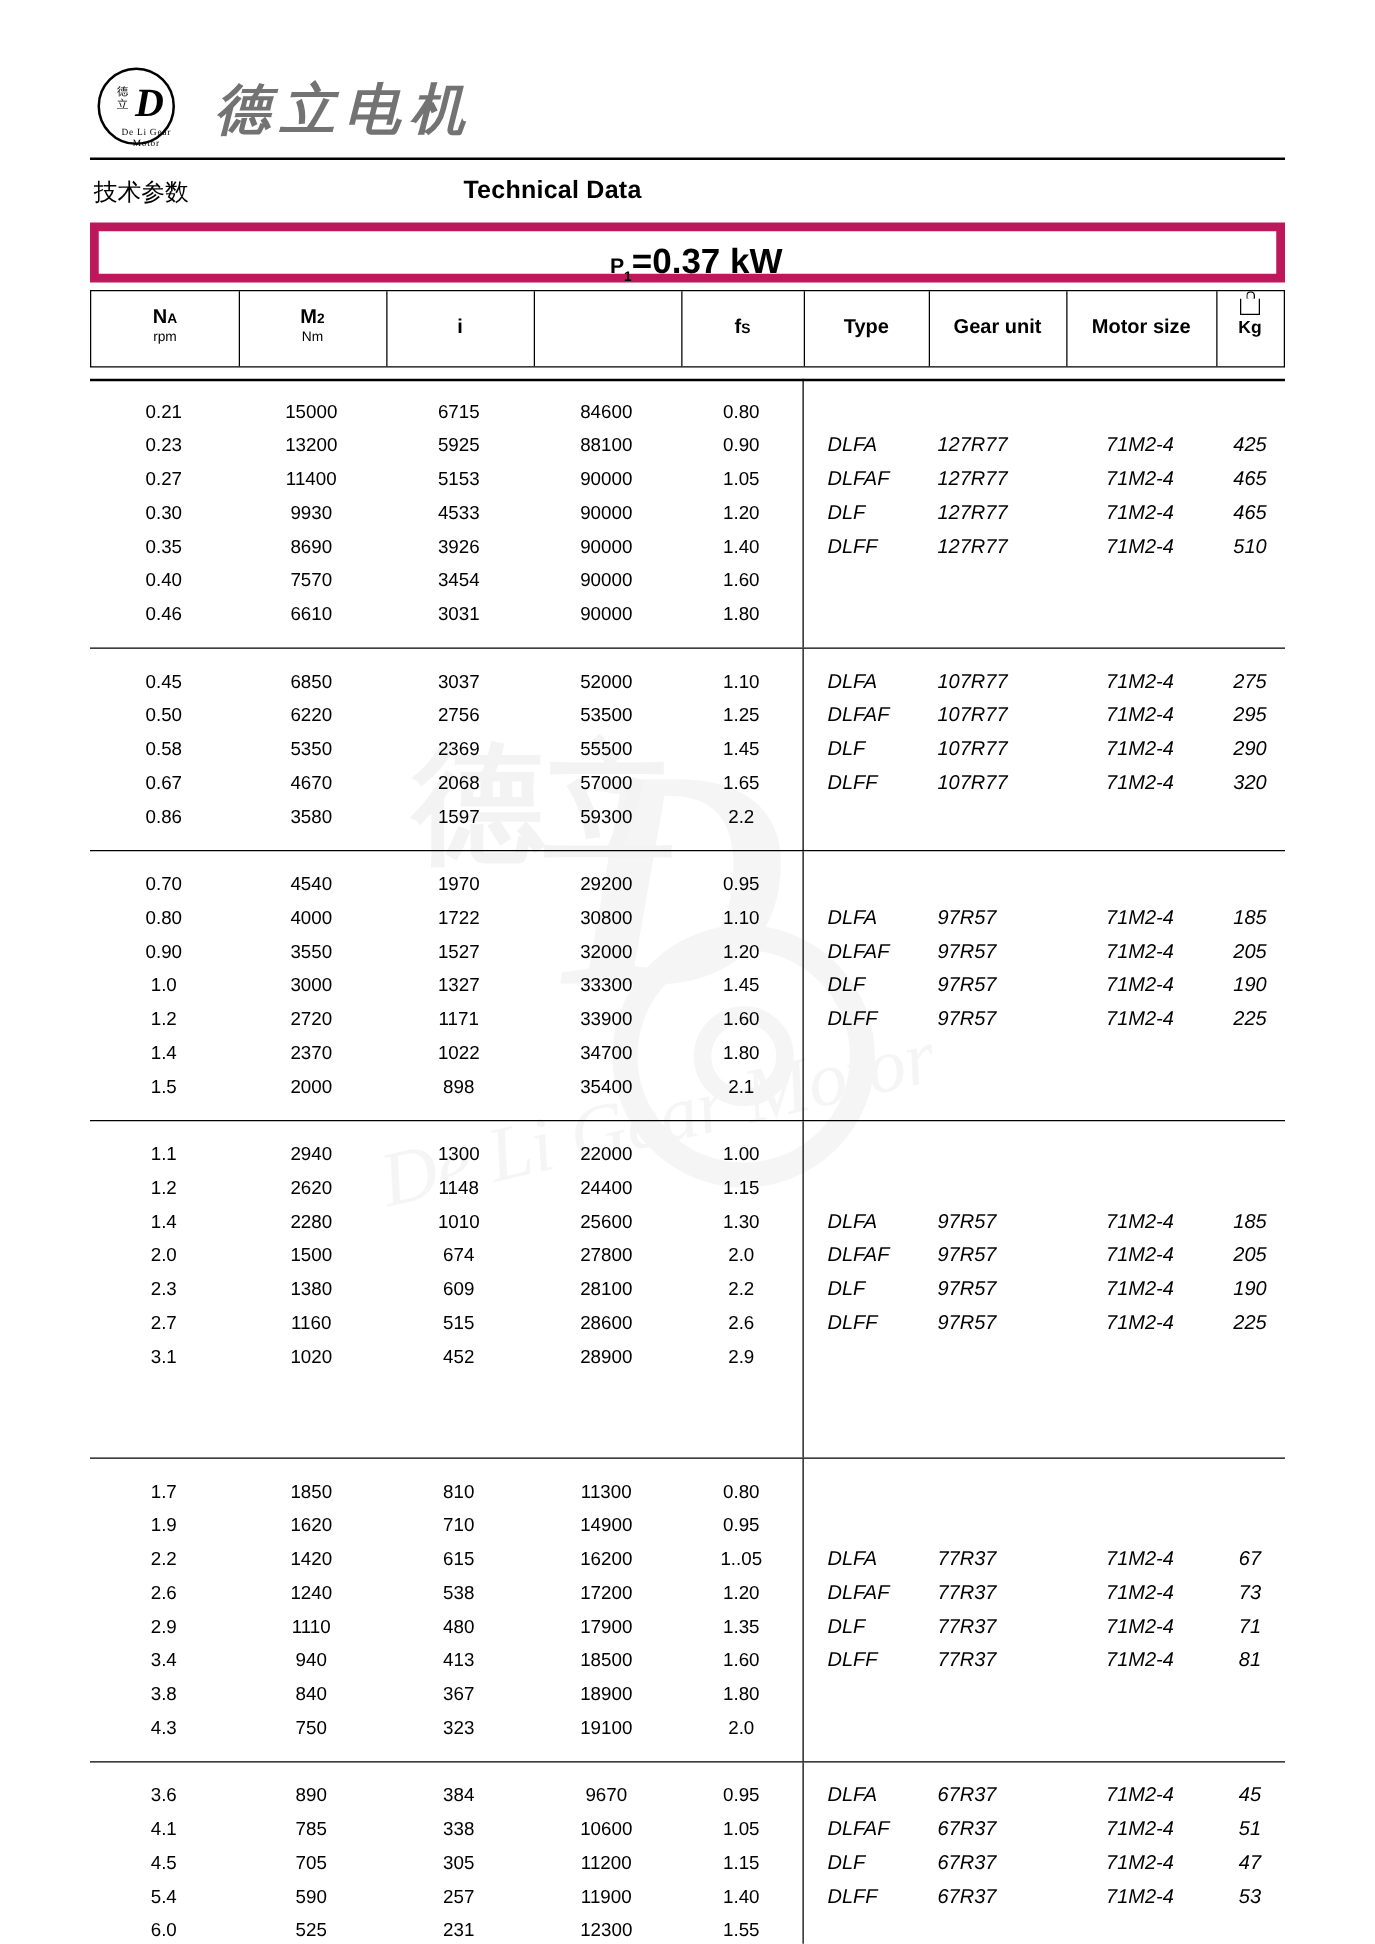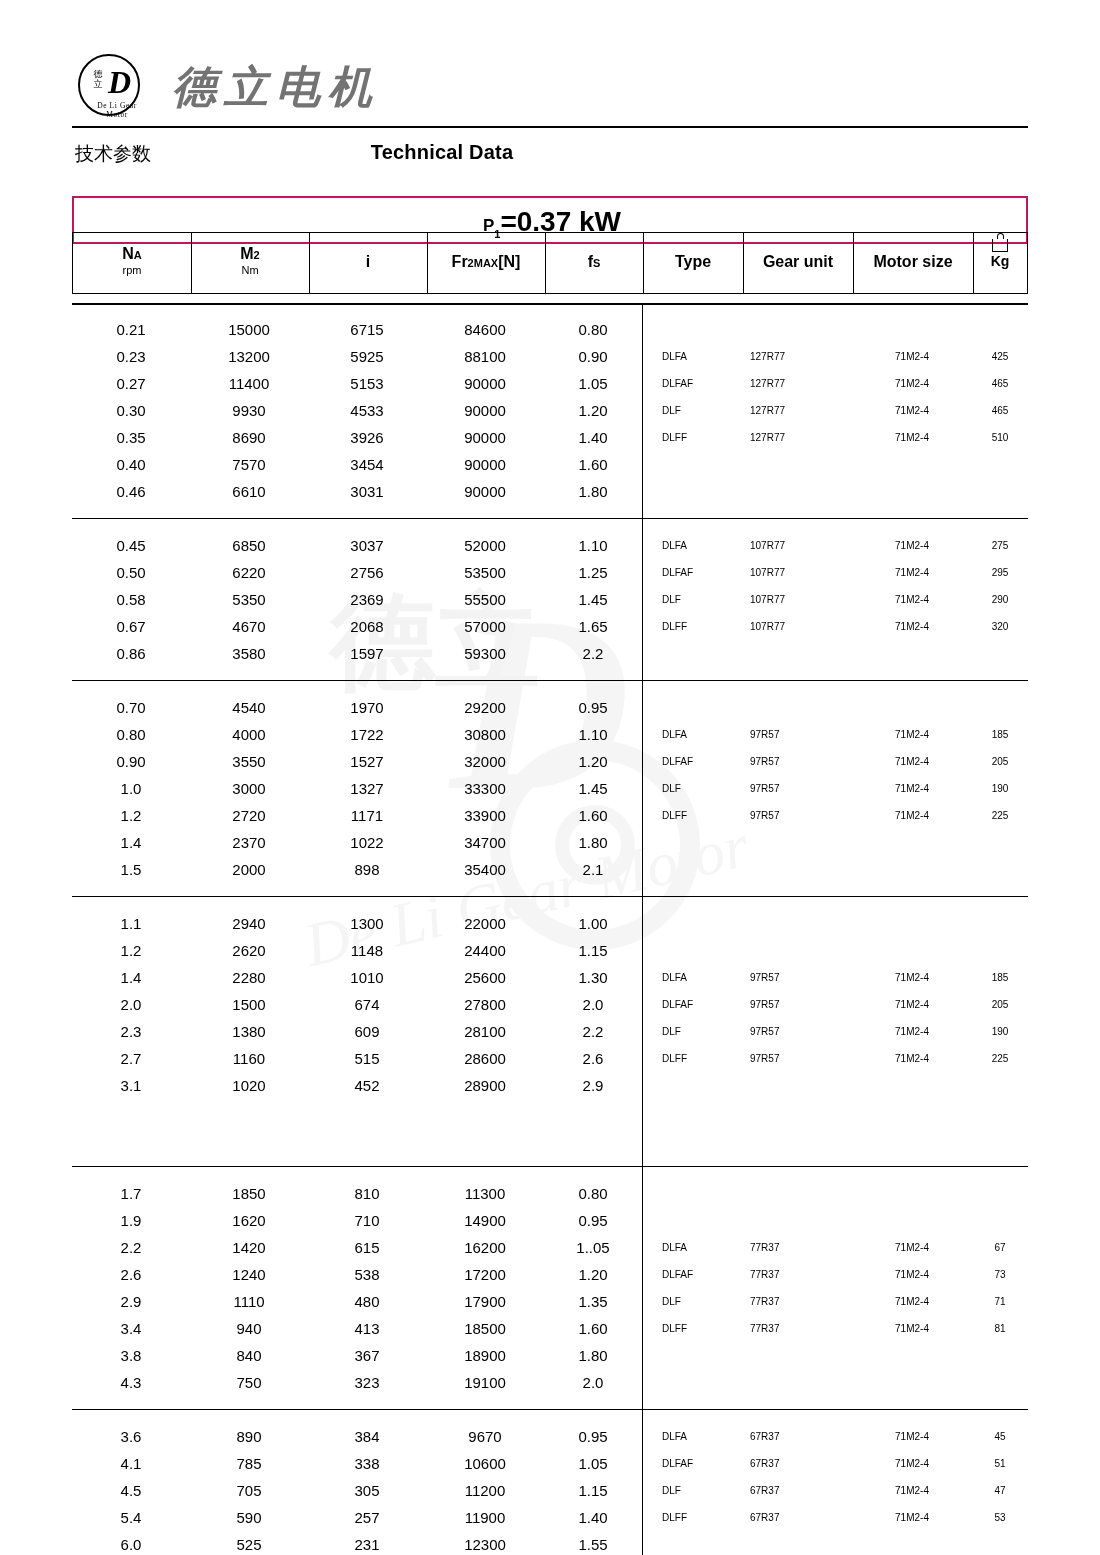--- a/index.html
+++ b/index.html
@@ -125,24 +125,24 @@
     font-size: 20px;
     font-weight: 700;
     color: #000;
     letter-spacing: 0.2px;
   }
 
   
   .power-box {
     position: absolute;
     left: 72px;
-    top: 196px;
+    top: 178px;
     width: 956px;
     height: 48px;
-    border: 2px solid #be185d;
+    border: 7px solid #be185d;
     box-sizing: border-box;
   }
   .power-text {
     position: absolute;
     left: 0;
     top: 8px;
     width: 956px;
     text-align: center;
     font-size: 28px;
     font-weight: 700;
@@ -261,21 +261,22 @@
     position: absolute;
     left: 570px;
     top: 0;
     width: 386px;
     height: 100%;
   }
   .rrow {
     height: 27px;
     line-height: 27px;
     position: relative;
-    font-size: 10px;
+    font-size: 16px;
+    font-style: italic;
   }
   .c-type  { position: absolute; left: 0px;   width: 100px; text-align: left; padding-left: 20px; box-sizing: border-box;}
   .c-gear  { position: absolute; left: 100px; width: 110px; text-align: left; padding-left: 8px; box-sizing: border-box;}
   .c-motor { position: absolute; left: 210px; width: 120px; text-align: center; }
   .c-kg    { position: absolute; left: 330px; width: 56px;  text-align: center; }
 
   .group-sep-v {
     position: absolute;
     left: 570px;
     top: 0;
@@ -405,23 +406,20 @@
       <div class="vline" style="left:118px;"></div>
       <div class="cell" style="left:118px;width:118px;">
         <span class="main">M<span style="font-size:11px;">2</span></span>
         <span class="sub2">Nm</span>
       </div>
       <div class="vline" style="left:236px;"></div>
       <div class="cell mid" style="left:236px;width:118px;">
         <span class="main">i</span>
       </div>
       <div class="vline" style="left:354px;"></div>
-      <div class="cell mid" style="left:354px;width:118px;">
-        <span class="main">Fr<span style="font-size:11px;">2MAX</span>[N]</span>
-      </div>
       <div class="vline" style="left:472px;"></div>
       <div class="cell mid" style="left:472px;width:98px;">
         <span class="main">f<span style="font-size:11px;">S</span></span>
       </div>
       <div class="vline" style="left:570px;"></div>
       <div class="cell mid" style="left:570px;width:100px;">
         <span class="main">Type</span>
       </div>
       <div class="vline" style="left:670px;"></div>
       <div class="cell mid" style="left:670px;width:110px;">

